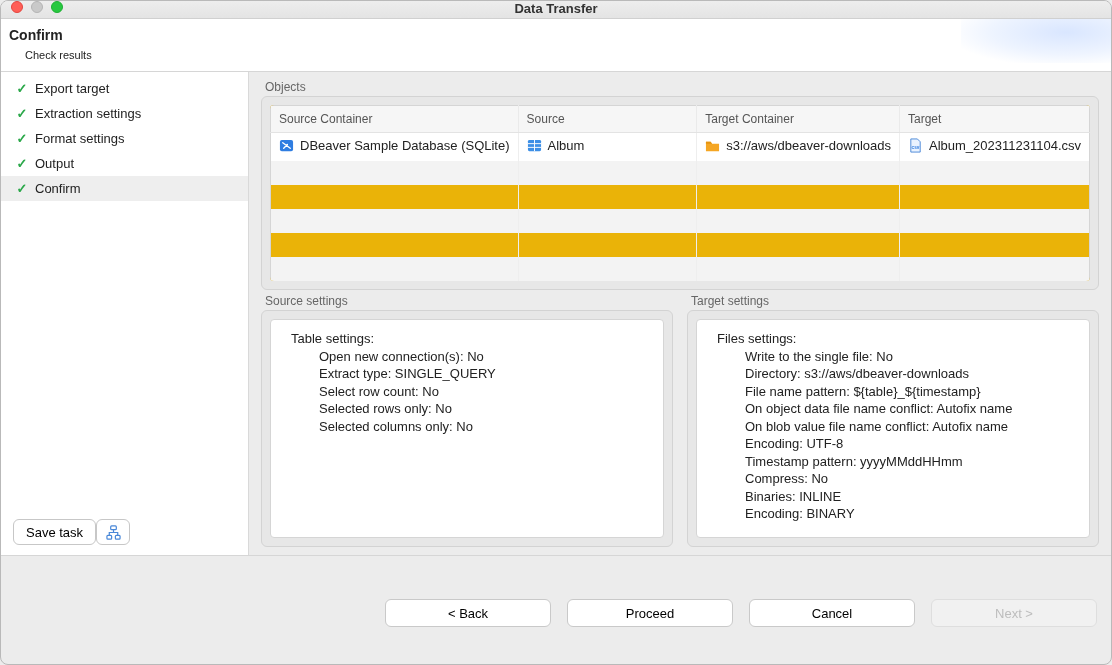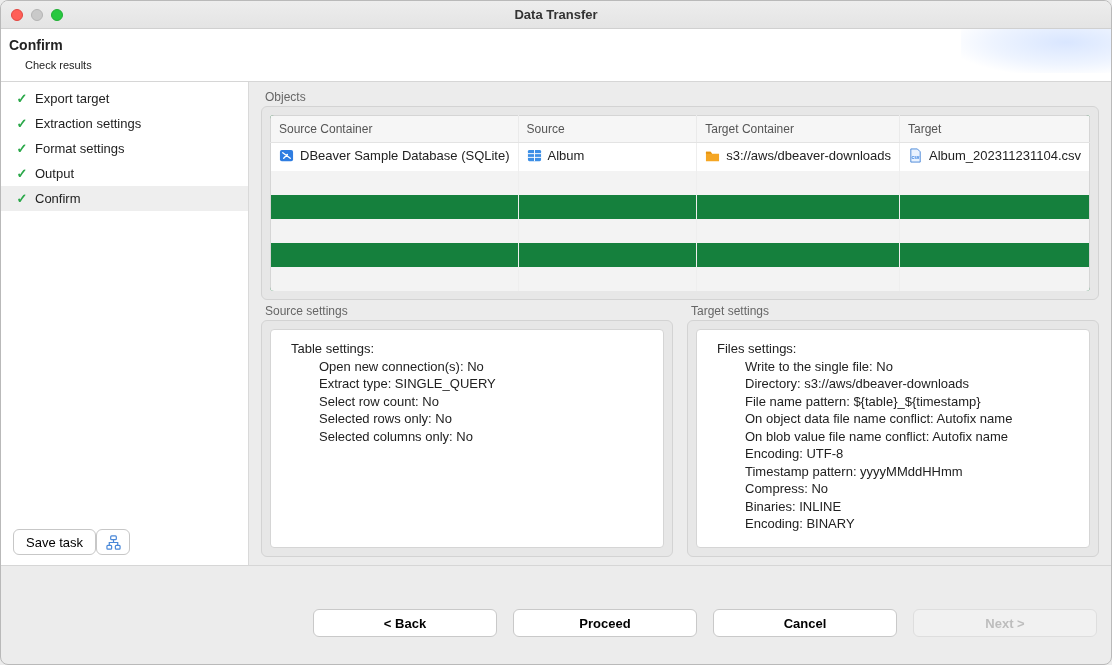--- a/index.html
+++ b/index.html
@@ -1,20 +1,20 @@
 <!DOCTYPE html>
 <html><head>
 <meta charset="utf-8">
 <style>
   * { box-sizing: border-box; }
   html, body { margin: 0; padding: 0; font-family: -apple-system, BlinkMacSystemFont, "Segoe UI", "Helvetica Neue", Arial, sans-serif; font-size: 13px; color: #222; }
   body { background: #ececec; width: 1112px; height: 665px; overflow: hidden; border: 1px solid #b9b9b9; border-radius: 8px; }
 
   
-  .titlebar { height: 28px; background: linear-gradient(#ededed,#e4e4e4); border-bottom: 1px solid #d0d0d0; display: flex; align-items: center; position: relative; }
+  .titlebar { height: 18px; background: linear-gradient(#ededed,#e4e4e4); border-bottom: 1px solid #d0d0d0; display: flex; position: relative; }
   .traffic { display: flex; gap: 8px; margin-left: 10px; }
   .traffic span { width: 12px; height: 12px; border-radius: 50%; display: inline-block; }
   .tl-close { background: #ff5f57; border: 0.5px solid #e24640; }
   .tl-min   { background: #c9c9c9; border: 0.5px solid #b4b4b4; }
   .tl-max   { background: #28c840; border: 0.5px solid #1faf34; }
   .titlebar-title { position: absolute; left: 0; right: 0; text-align: center; font-weight: 600; font-size: 13px; color: #333; pointer-events: none; }
 
   
   .header-area { background: #fff; border-bottom: 1px solid #d6d6d6; padding: 8px 14px 10px 8px; position: relative; }
   .header-title { font-weight: 700; font-size: 14px; }
@@ -35,21 +35,21 @@
   .btn { background: #fff; border: 1px solid #c7c7c7; border-radius: 6px; padding: 4px 12px; font-size: 13px; cursor: pointer; }
   .btn-icon { width: 34px; height: 26px; display: flex; align-items: center; justify-content: center; padding: 0; }
 
   
   .content { flex: 1; padding: 8px 12px 0 12px; background: #ececec; overflow: hidden; display: flex; flex-direction: column; gap: 4px; }
   .section-label { color: #666; font-size: 12px; margin: 0 0 2px 4px; }
 
   .panel { background: #e7e7e7; border: 1px solid #d3d3d3; border-radius: 6px; padding: 8px; }
 
   
-  .tbl { width: 100%; border-collapse: collapse; background: #15803d; border: 1px solid #d5d5d5; }
+  .tbl { width: 100%; border-collapse: collapse; background: #eab308; border: 1px solid #d5d5d5; }
   .tbl th { text-align: left; font-weight: 400; color: #555; font-size: 12px; background: #f6f6f6; border-bottom: 1px solid #e3e3e3; padding: 6px 8px; border-right: 1px solid #eaeaea; }
   .tbl th:last-child { border-right: none; }
   .tbl td { padding: 5px 8px; border-right: 1px solid #eee; font-size: 13px; white-space: nowrap; overflow: hidden; text-overflow: ellipsis; }
   .tbl td:last-child { border-right: none; }
   .tbl tr.data td { background: #fff; }
   .tbl tr.empty td { height: 24px; }
   .tbl tr.alt td { background: #f3f3f3; }
   .cell-icon { display: inline-flex; align-items: center; gap: 6px; }
   .obj-table-wrap { height: 176px; overflow: hidden; border-radius: 4px; }
 
@@ -57,21 +57,21 @@
 
   
   .settings-row { display: flex; gap: 14px; flex: 1; min-height: 0; margin-bottom: 8px; }
   .settings-col { flex: 1; display: flex; flex-direction: column; min-width: 0; }
   .settings-box { background: #fff; border: 1px solid #d5d5d5; border-radius: 4px; padding: 10px 20px; flex: 1; overflow: hidden; font-size: 13px; line-height: 1.35; }
   .settings-box .hd { }
   .settings-box .ln { margin-left: 28px; }
 
   
   .footer { height: 90px; background: #ececec; border-top: 1px solid #d6d6d6; display: flex; align-items: flex-end; justify-content: flex-end; padding: 0 14px 18px 14px; gap: 16px; }
-  .footer .btn-wide { width: 184px; height: 28px; border-radius: 6px; border: 1px solid #c9c9c9; background: #fff; font-size: 13px; font-weight: bold; }
+  .footer .btn-wide { width: 166px; height: 28px; border-radius: 6px; border: 1px solid #c9c9c9; background: #fff; font-size: 13px; }
   .footer .btn-wide.disabled { color: #bdbdbd; background: #f1f1f1; border-color: #dedede; }
   .spacer { flex: 1; }
 </style>
 </head>
 <body>
 
 <div class="titlebar">
   <div class="traffic">
     <span class="tl-close"></span>
     <span class="tl-min"></span>

